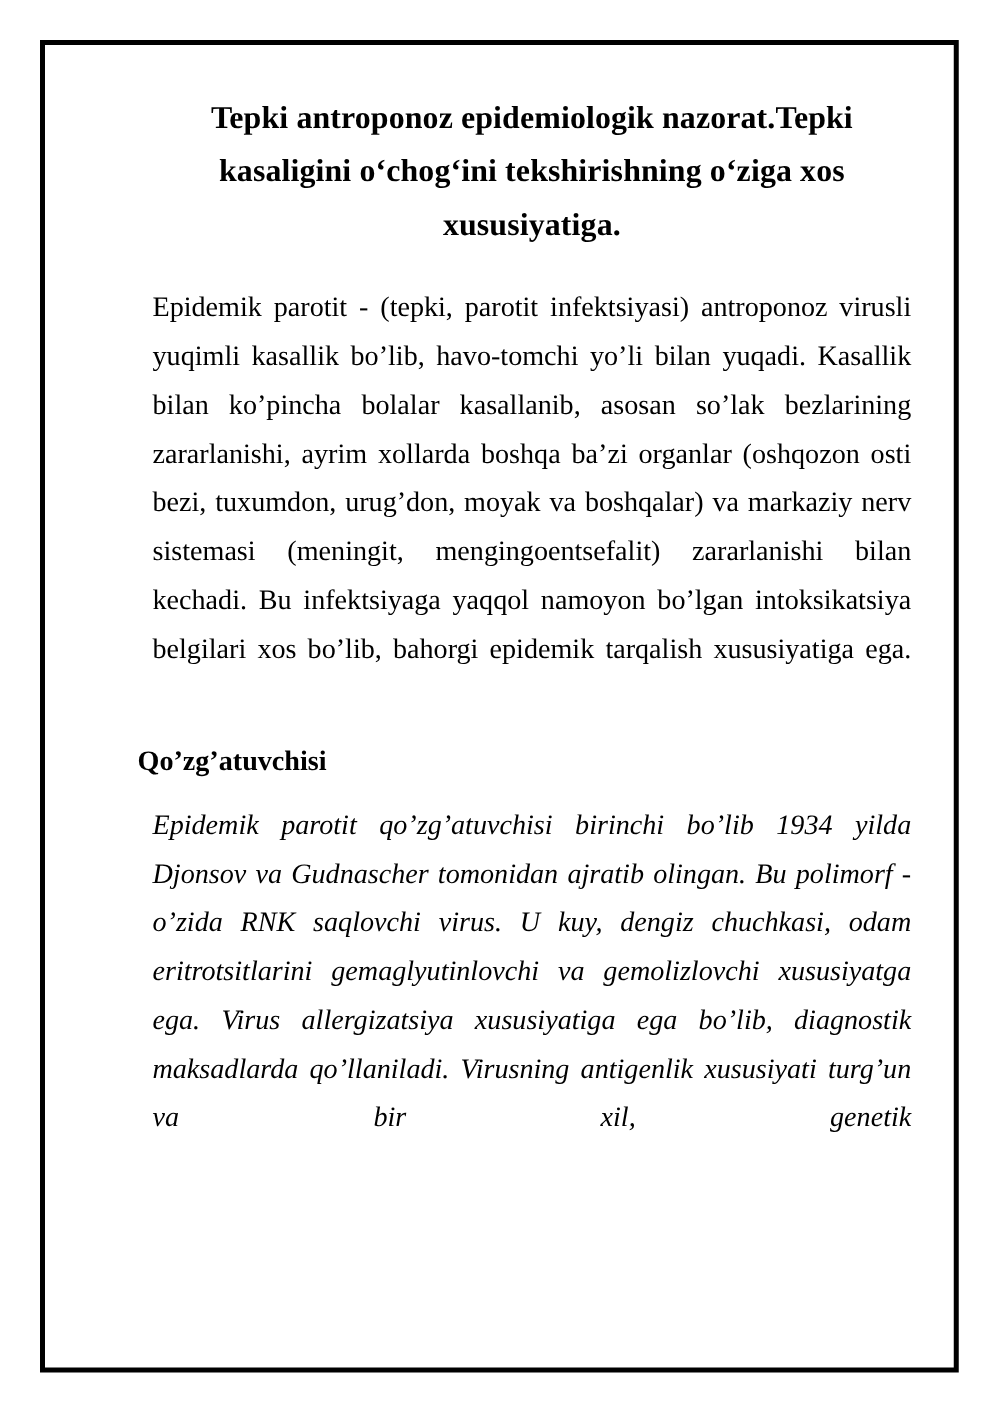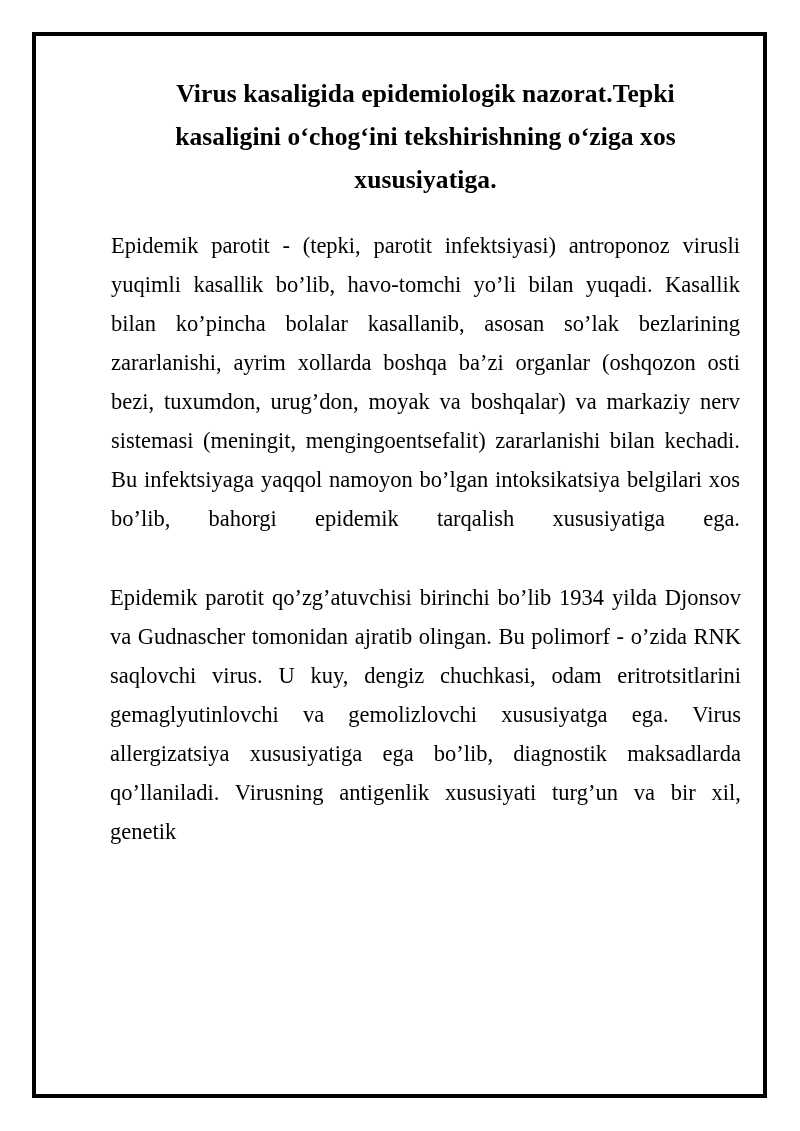--- a/index.html
+++ b/index.html
@@ -51,21 +51,21 @@
     margin-top: 25px;
     font-size: 22.5px;
     line-height: 39px;
     text-align: justify;
     text-justify: inter-word;
     color: #000000;
     hyphens: none;
   }
 
   .para {
-    margin: 1px;
+    margin: 12px;
     text-align: justify;
     text-justify: inter-word;
   }
 
   
   .para::after {
     content: "";
     display: inline-block;
     width: 100%;
   }
@@ -73,47 +73,49 @@
   .section-heading {
     margin: 0;
     font-size: 22.5px;
     line-height: 39px;
     font-weight: bold;
     text-align: left;
     color: #000000;
   }
 
   .para-continued {
-    margin: 0;
+    margin: 12px;
     text-align: justify;
     text-justify: inter-word;
+    font-style: italic;
   }
   .para-continued::after {
     content: "";
     display: inline-block;
     width: 100%;
   }
 </style>
 </head>
 <body>
 
 <div class="page">
 
   <div class="page-border"></div>
 
   <div class="content">
 
     <h1 class="doc-title">
-      <span>Virus kasaligida epidemiologik</span>
+      <span>Tepki antroponoz epidemiologik</span>
       <span>nazorat.Tepki kasaligini oʻchogʻini</span>
       <span>tekshirishning oʻziga xos xususiyatiga.</span>
     </h1>
 
     <div class="body-block">
 
       <p class="para">Epidemik parotit - (tepki, parotit infektsiyasi) antroponoz virusli yuqimli kasallik bo’lib, havo-tomchi yo’li bilan yuqadi. Kasallik bilan ko’pincha bolalar kasallanib, asosan so’lak bezlarining zararlanishi, ayrim xollarda boshqa ba’zi organlar (oshqozon osti bezi, tuxumdon, urug’don, moyak  va boshqalar) va markaziy nerv sistemasi (meningit, mengingoentsefalit) zararlanishi bilan kechadi. Bu infektsiyaga yaqqol namoyon bo’lgan intoksikatsiya belgilari xos bo’lib, bahorgi epidemik tarqalish xususiyatiga ega.</p>
 
+      <p class="section-heading">Qo’zg’atuvchisi</p>
 
       <p class="para-continued">Epidemik parotit qo’zg’atuvchisi birinchi bo’lib 1934 yilda Djonsov va Gudnascher tomonidan ajratib olingan. Bu polimorf - o’zida RNK saqlovchi virus. U kuy, dengiz chuchkasi, odam eritrotsitlarini gemaglyutinlovchi va gemolizlovchi xususiyatga ega. Virus allergizatsiya xususiyatiga ega bo’lib, diagnostik maksadlarda qo’llaniladi. Virusning antigenlik xususiyati turg’un va bir xil, genetik</p>
 
     </div>
   </div>
 </div>
 
 </body></html>

